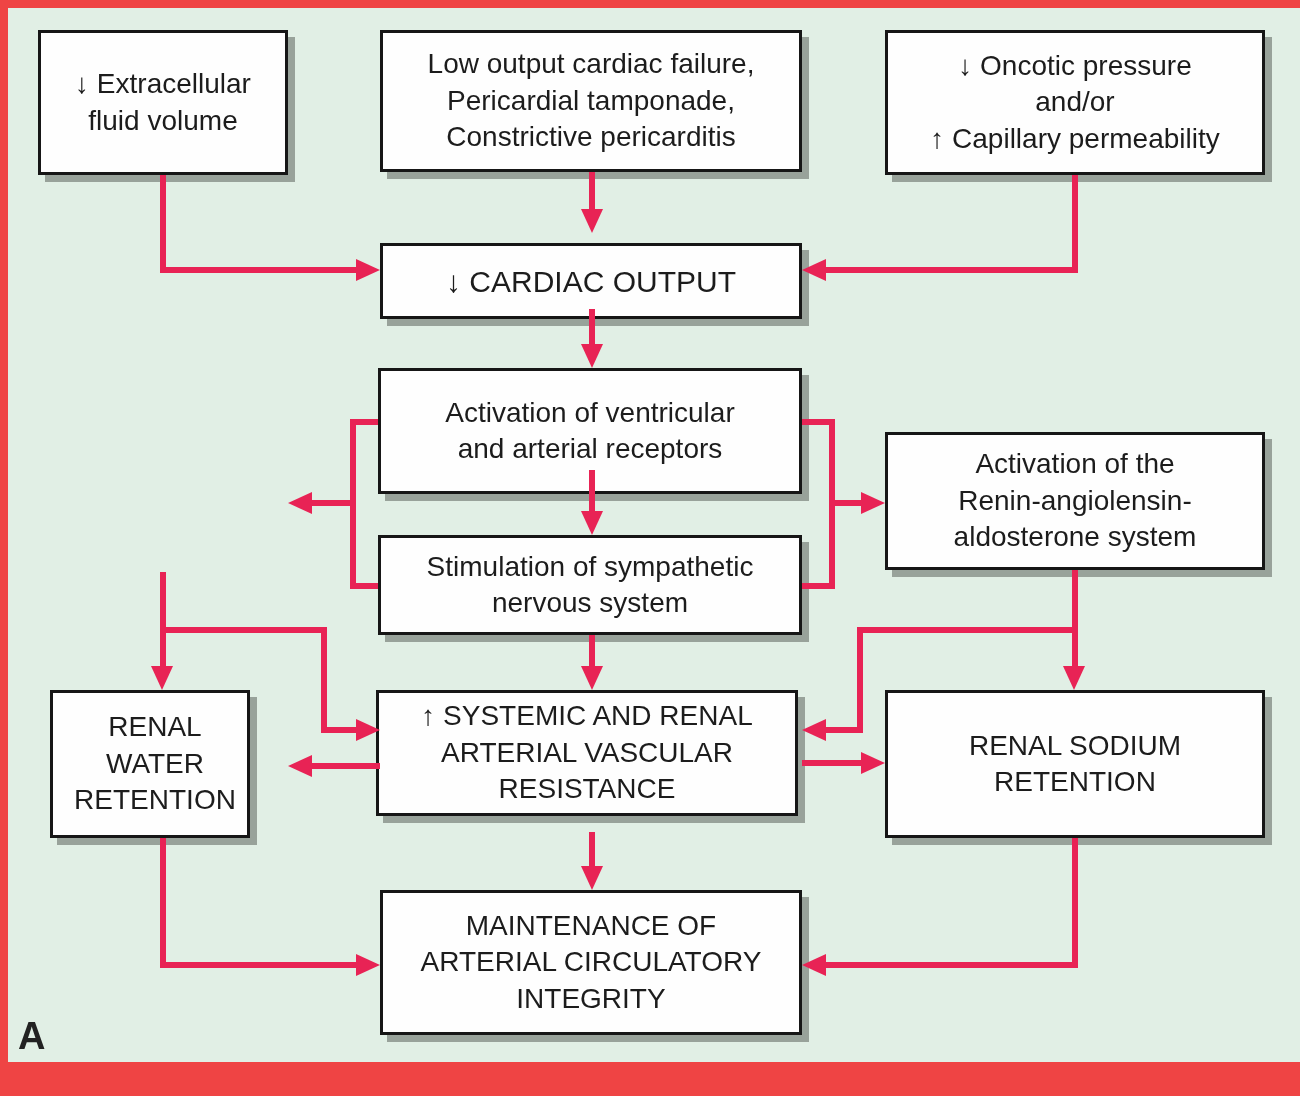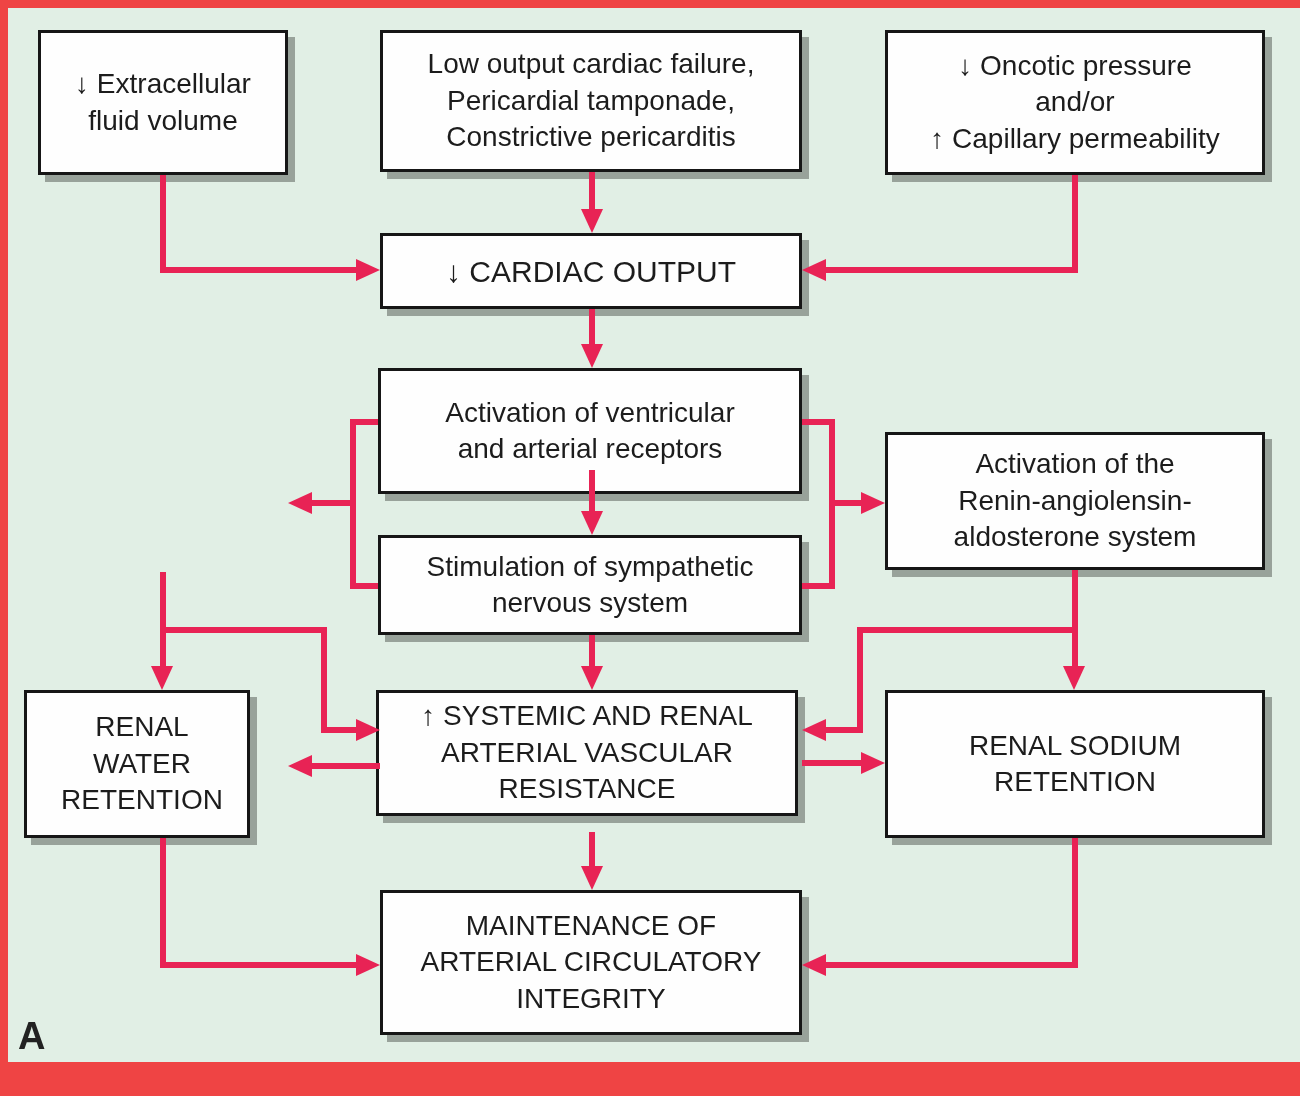--- a/index.html
+++ b/index.html
@@ -51,34 +51,34 @@
 fluid volume</div>
 
   <div class="box" style="left:885px;top:30px;width:380px;height:145px;">↓ Oncotic pressure
 and/or
 ↑ Capillary permeability</div>
 
   <div class="box" style="left:380px;top:30px;width:422px;height:142px;">Low output cardiac failure,
 Pericardial tamponade,
 Constrictive pericarditis</div>
 
-  <div class="box" style="left:380px;top:233px;width:422px;height:76px;font-size:30px;">↓ CARDIAC OUTPUT</div>
+  <div class="box" style="left:380px;top:243px;width:422px;height:76px;font-size:30px;">↓ CARDIAC OUTPUT</div>
 
   <div class="box" style="left:378px;top:368px;width:424px;height:126px;">Activation of ventricular
 and arterial receptors</div>
 
   <div class="box" style="left:378px;top:535px;width:424px;height:100px;">Stimulation of sympathetic
 nervous system</div>
 
 
   <div class="box" style="left:885px;top:432px;width:380px;height:138px;">Activation of the
 Renin-angiolensin-
 aldosterone system</div>
 
-  <div class="box" style="left:24px;top:690px;width:226px;height:148px;padding-left:20px;">RENAL
+  <div class="box" style="left:50px;top:690px;width:200px;height:148px;padding-left:20px;">RENAL
 WATER
 RETENTION</div>
 
   <div class="box" style="left:376px;top:690px;width:422px;height:126px;">↑ SYSTEMIC AND RENAL
 ARTERIAL VASCULAR
 RESISTANCE</div>
 
   <div class="box" style="left:885px;top:690px;width:380px;height:148px;">RENAL SODIUM
 RETENTION</div>
 

